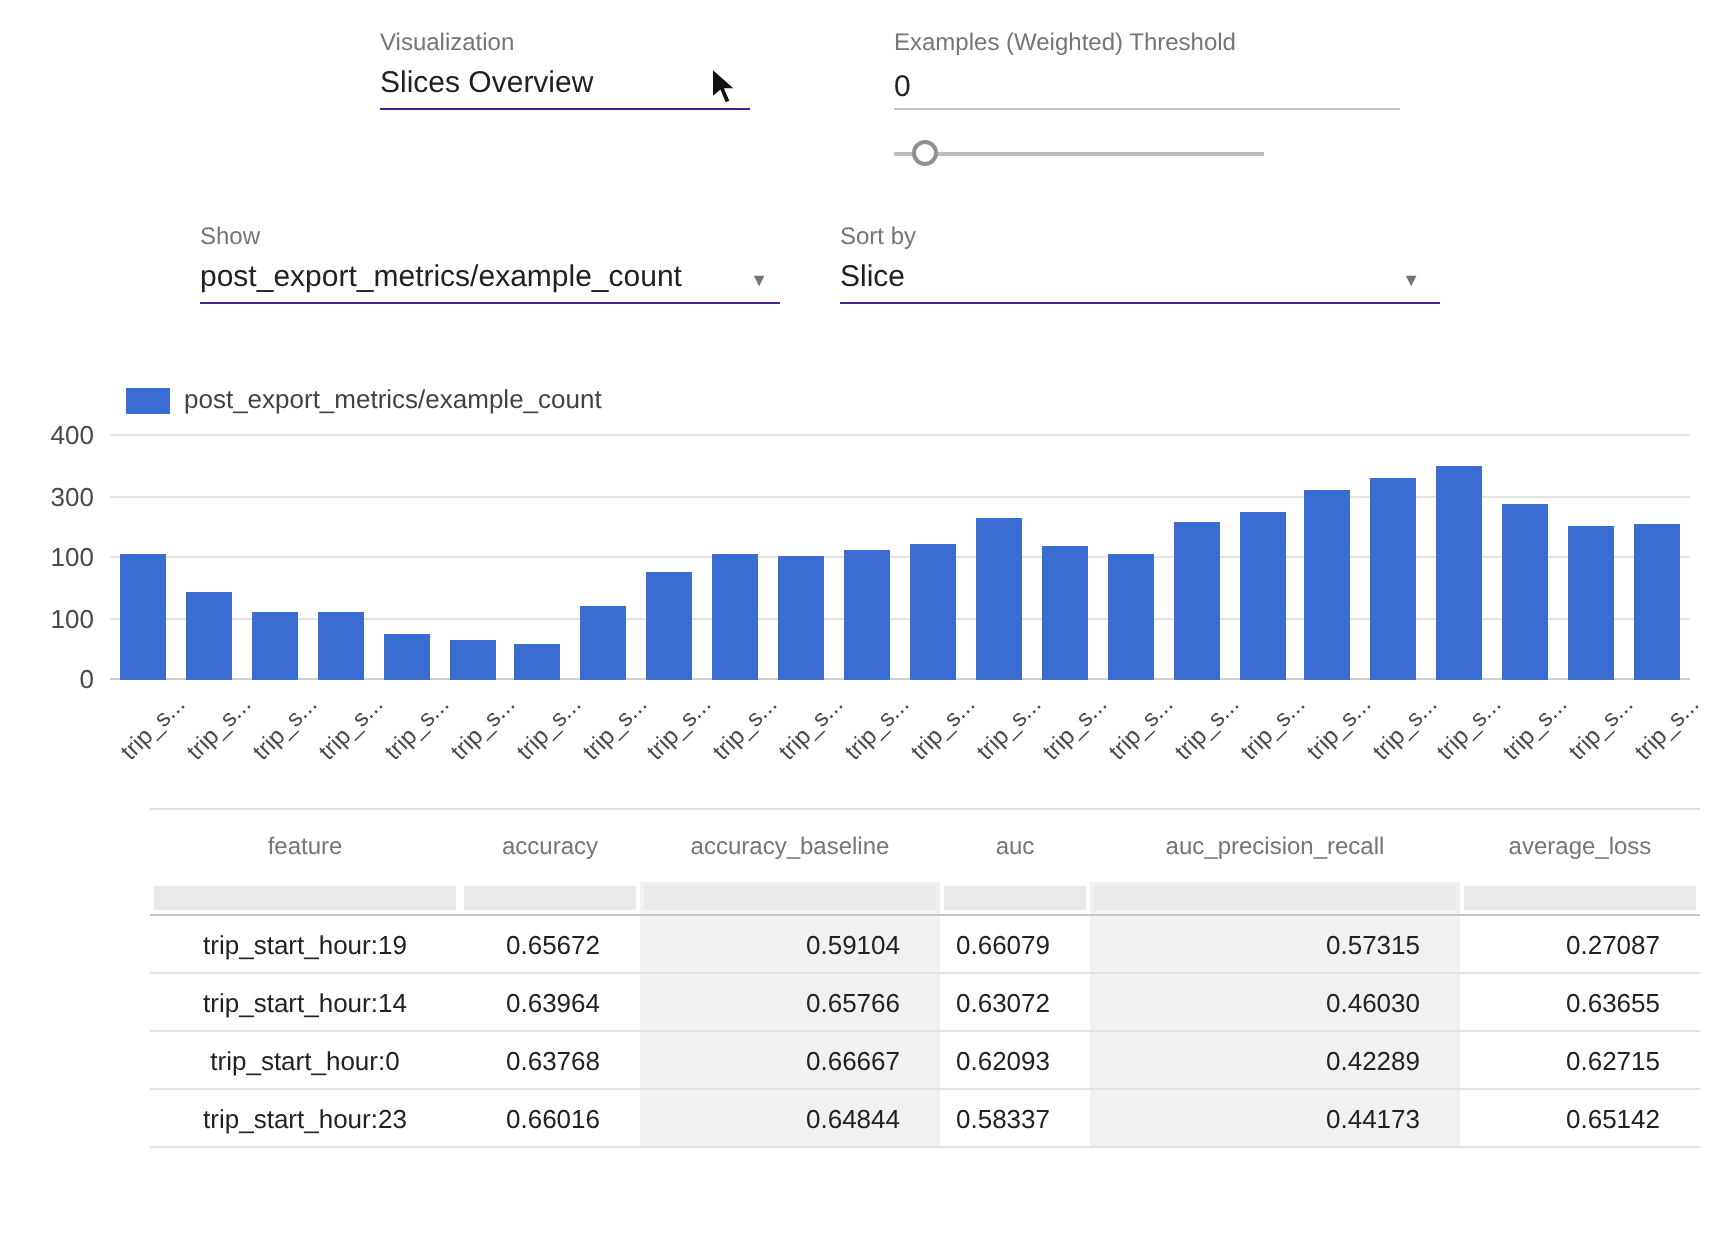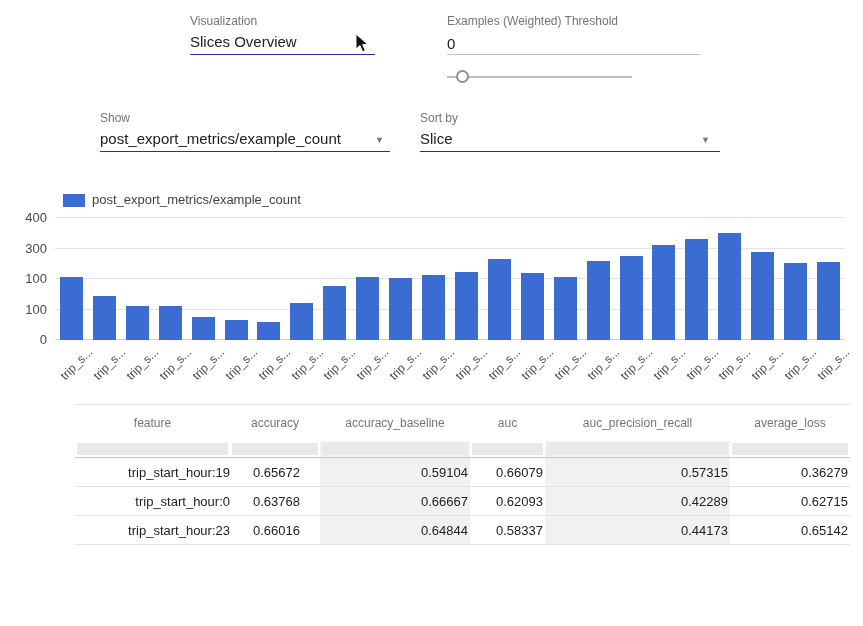--- a/index.html
+++ b/index.html
@@ -45,22 +45,22 @@
     position:absolute; left:75px; top:404px; width:775px;
     border-collapse:collapse; font-size:13px; table-layout:fixed;
   }
   #metrics-table th {
     font-size:12px; color:#757575; font-weight:normal; height:36px;
     text-align:center; border-top:1px solid #e0e0e0; cursor:pointer;
   }
   #metrics-table .filter-row td { height:17px; padding:2px 2px; border-bottom:1px solid #c6c6c6; }
   .filter-box { height:12px; background:#e9e9e9; }
   #metrics-table tbody td { height:29px; border-bottom:1px solid #e2e2e2; }
-  td.feature { text-align:right;margin-top:24px; }
-  td.num { text-align:right; padding-right:2px; }
+  td.feature { text-align:center;margin-top:24px; }
+  td.num { text-align:right; padding-right:20px; }
   #metrics-table tbody td:nth-child(2) { padding-right:20px; }
   td.shaded { background:#f1f1f1; }
   .cursor { position:absolute; left:355px; top:33px; width:16px; height:21px; pointer-events:none; z-index:9; }
 </style>
 </head>
 <body>
 
 <div class="small-label" style="left:190px; top:14px;">Visualization</div>
 <div class="select" style="left:190px; top:32px; width:185px;">
   <span class="val">Slices Overview</span>
@@ -190,21 +190,29 @@
         </td>
       </tr>
   </thead>
   <tbody>
       <tr>
         <td class="feature">trip_start_hour:19</td>
         <td class="num">0.65672</td>
         <td class="num shaded">0.59104</td>
         <td class="num">0.66079</td>
         <td class="num shaded">0.57315</td>
-        <td class="num">0.36279</td>
+        <td class="num">0.27087</td>
+      </tr>
+      <tr>
+        <td class="feature">trip_start_hour:14</td>
+        <td class="num">0.63964</td>
+        <td class="num shaded">0.65766</td>
+        <td class="num">0.63072</td>
+        <td class="num shaded">0.46030</td>
+        <td class="num">0.63655</td>
       </tr>
       <tr>
         <td class="feature">trip_start_hour:0</td>
         <td class="num">0.63768</td>
         <td class="num shaded">0.66667</td>
         <td class="num">0.62093</td>
         <td class="num shaded">0.42289</td>
         <td class="num">0.62715</td>
       </tr>
       <tr>

